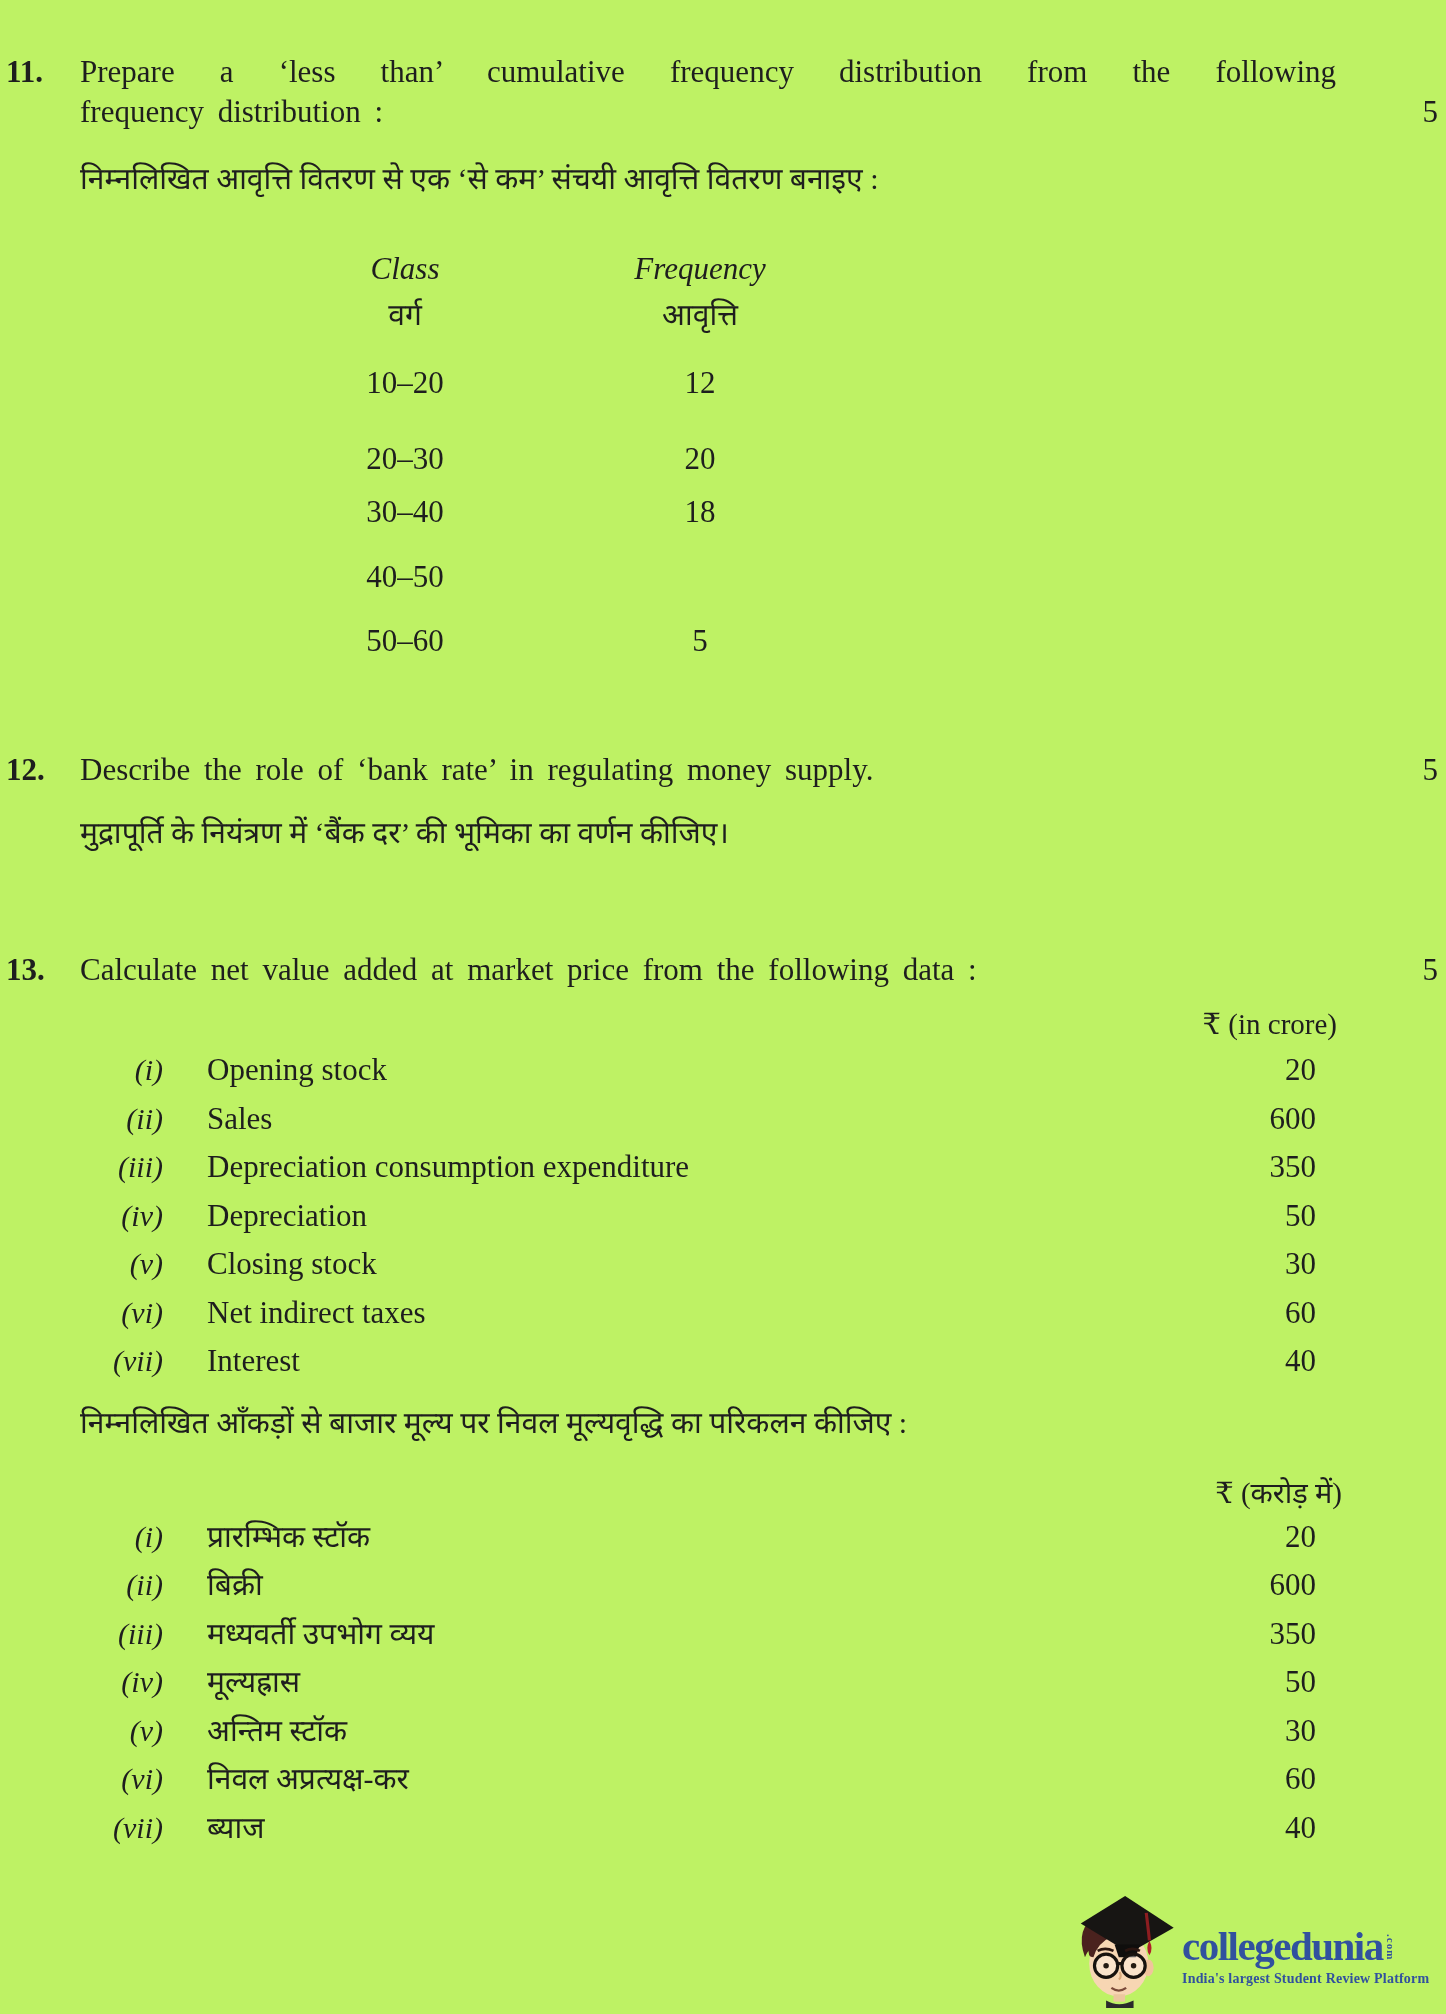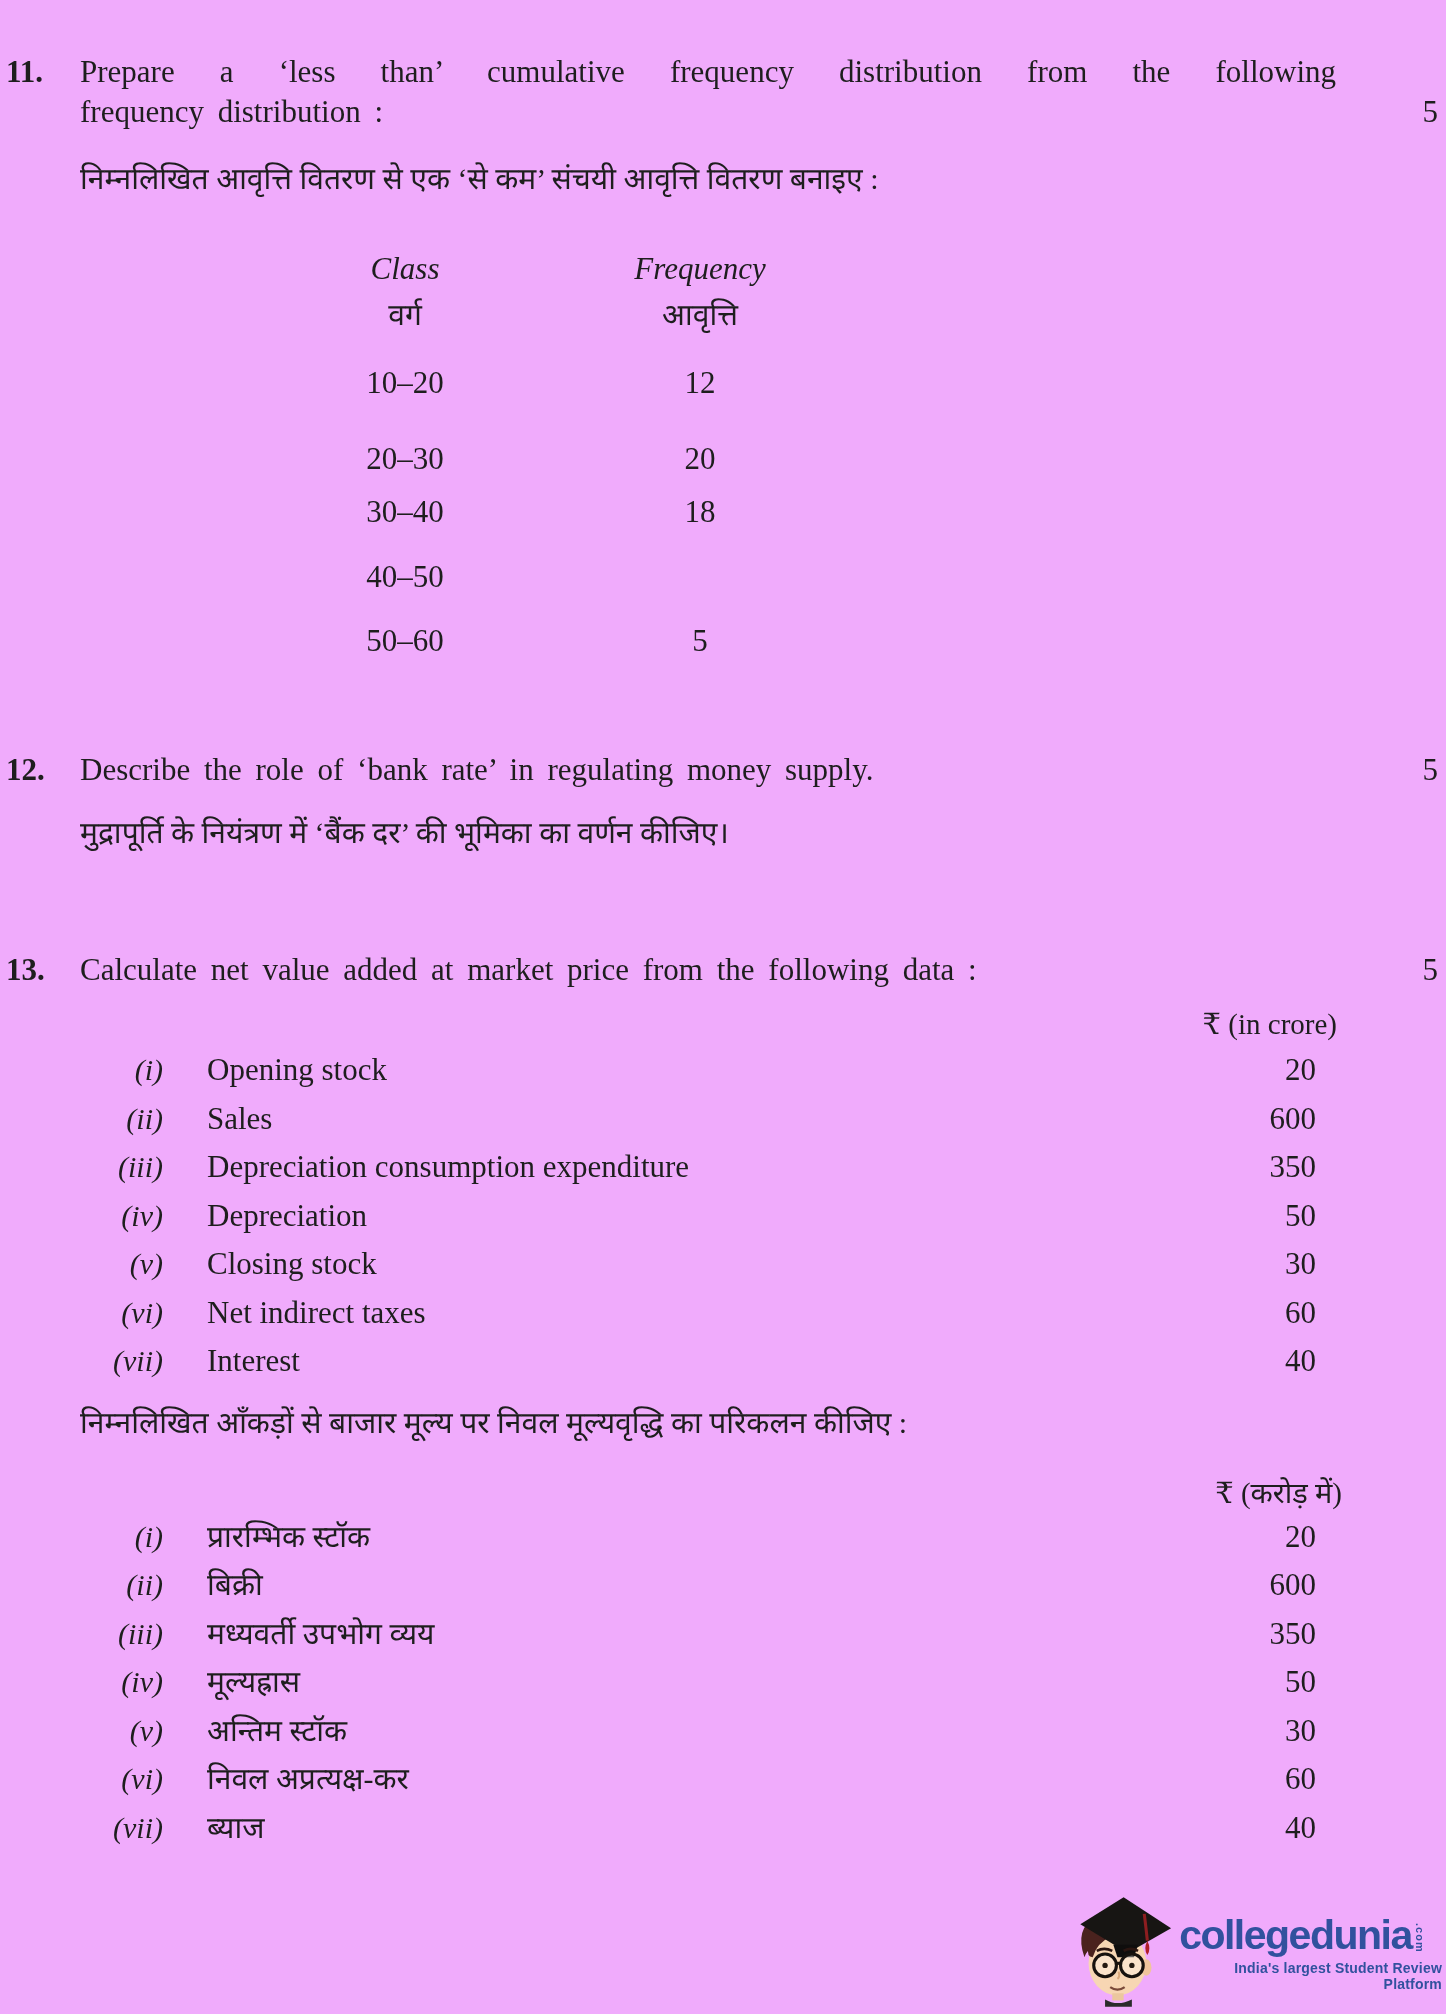--- a/index.html
+++ b/index.html
@@ -1,20 +1,20 @@
 <!DOCTYPE html>
 <html><head>
 <meta charset="utf-8">
 <style>
   * { margin:0; padding:0; box-sizing:border-box; }
   html, body { background:#fcfcfb; }
   .page {
     position:relative;
     width:1446px; height:2014px;
-    background:#f0abfc;
+    background:#bef264;
     color:#1e1e1e;
     font-family:"Liberation Serif","DejaVu Serif",serif;
     overflow:hidden;
   }
   .abs { position:absolute; }
   .en { font-size:31px; line-height:38px; word-spacing:6px; }
   .hi { font-size:30px; line-height:42px; }
   .qnum { font-weight:bold; font-size:31px; line-height:38px; }
   .justify-line { text-align:justify; text-align-last:justify; }
   .marks { font-size:31px; line-height:38px; width:70px; text-align:right; }
@@ -31,21 +31,21 @@
   .lrow { left:0; width:1446px; height:44px; }
   .idx { position:absolute; left:0; width:163px; text-align:right;
          font-style:italic; font-size:30px; line-height:42px; }
   .lbl-en { position:absolute; left:207px; font-size:31px; line-height:42px; }
   .lbl-hi { position:absolute; left:207px; font-size:30px; line-height:42px; }
   .val { position:absolute; right:130px; font-size:31px; line-height:42px; }
   .unit { font-size:29px; line-height:38px; text-align:left; }
 
   
   .logo { left:1070px; top:1896px; width:372px; height:116px; display:flex; align-items:flex-start; }
-  .logo-text { margin-left:6px; margin-top:19px; font-family:Liberation Sans, sans-serif;text-align:right; }
+  .logo-text { margin-left:6px; margin-top:30px; font-family:Liberation Serif, serif;text-align:right; }
   .brand-row { display:flex; align-items:flex-start; }
   .brand { font-size:41px; font-weight:bold; color:#31519e; letter-spacing:-1.5px; line-height:40px; }
   .brand-com { writing-mode:vertical-rl; font-size:11px; font-weight:bold; color:#31519e; margin-left:2px; margin-top:8px; letter-spacing:1px; }
   .tagline { font-size:14px; font-weight:bold; color:#31519e; margin-top:5px; letter-spacing:0.2px; }
 </style>
 </head>
 <body>
 
 <div class="page">
 

